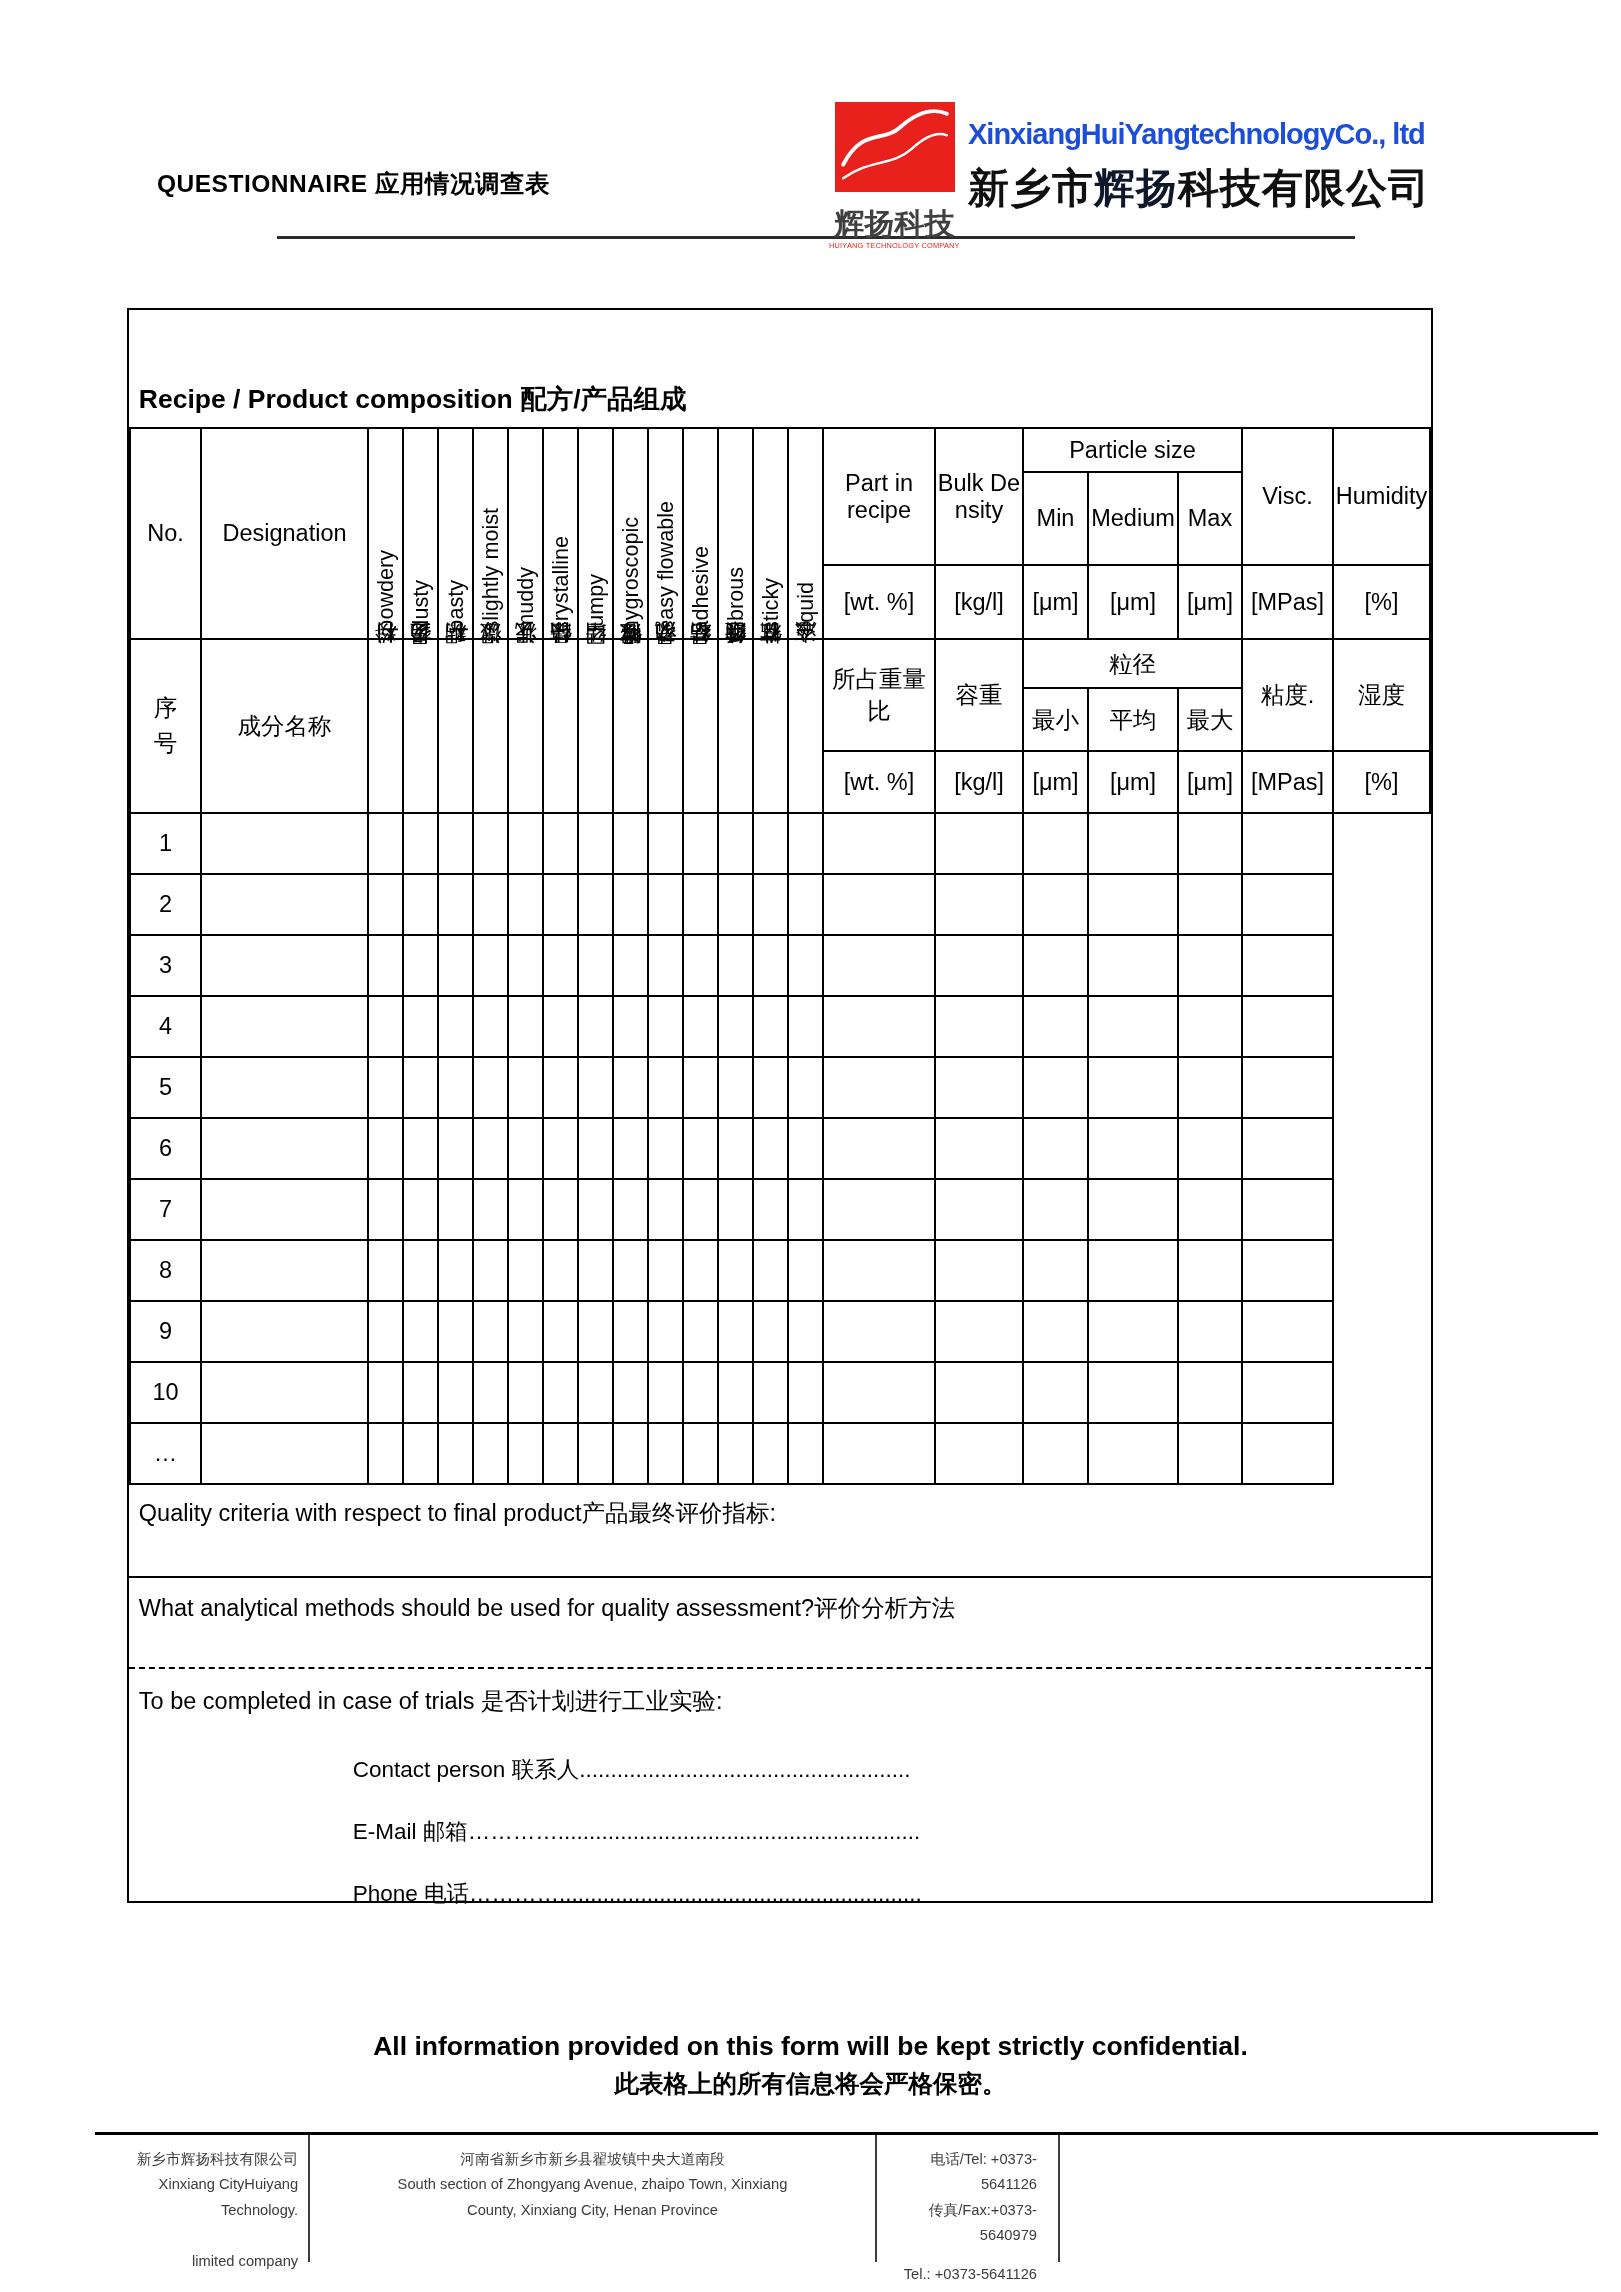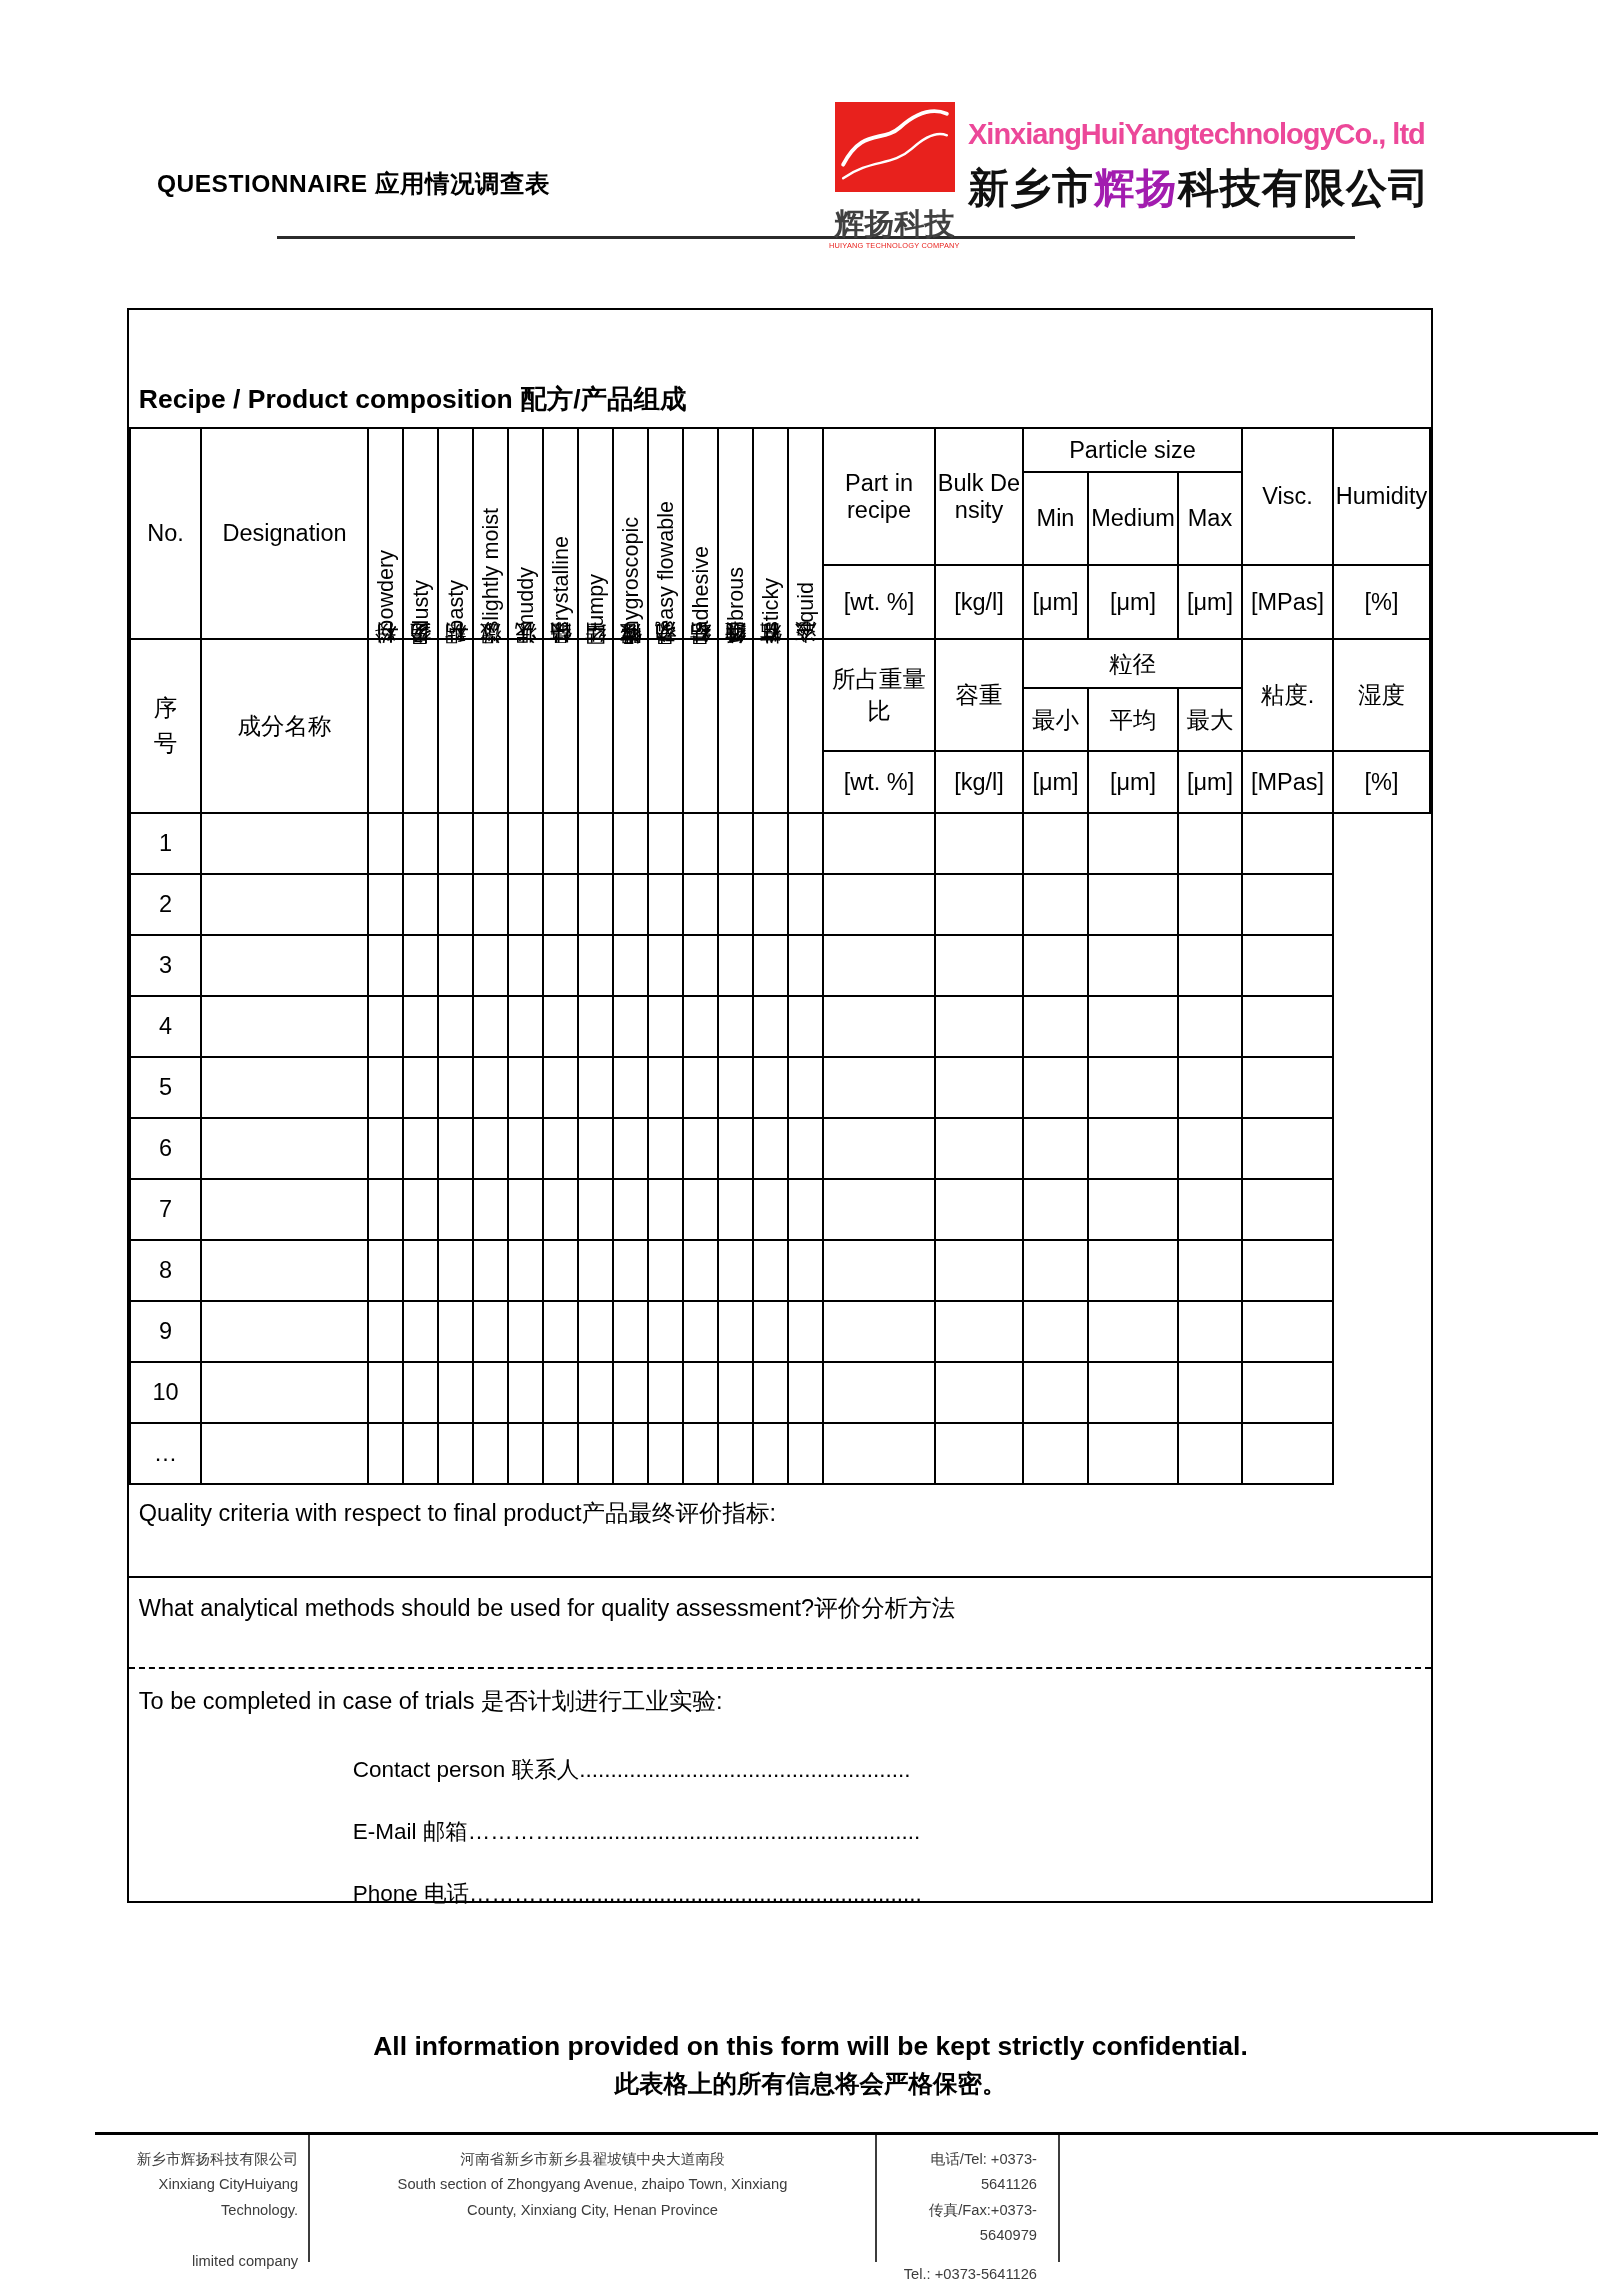--- a/index.html
+++ b/index.html
@@ -5,23 +5,23 @@
   html,body{margin:0;padding:0;background:#888;}
   .page{position:relative;width:1621px;height:2293px;background:#ffffff;overflow:hidden;
         font-family:"Liberation Sans","DejaVu Sans",sans-serif;color:#000;}
 
   
   .hdr-title{position:absolute;left:157px;top:167px;font-size:24.5px;font-weight:bold;letter-spacing:0.5px;}
   .hdr-rule{position:absolute;left:277px;top:236px;width:1078px;height:2.9px;background:#2b2b2b;}
   .logo-square{position:absolute;left:835px;top:102px;width:120px;height:90px;background:#e8211d;}
   .logo-cjk{position:absolute;left:831px;top:204px;width:127px;text-align:center;font-size:30px;font-weight:bold;color:#404040;}
   .logo-sub{position:absolute;left:829px;top:241px;width:137px;font-size:7.4px;color:#e8211d;white-space:nowrap;letter-spacing:0.2px;}
-  .co-en{position:absolute;left:968px;top:118px;font-size:29px;font-weight:bold;letter-spacing:-1px;color:#ec4899;}
+  .co-en{position:absolute;left:968px;top:118px;font-size:29px;font-weight:bold;letter-spacing:-1px;color:#1d4ed8;}
   .co-cn{position:absolute;left:968px;top:161px;font-size:41px;font-weight:bold;letter-spacing:1px;color:#101010;}
-  .co-cn .red{color:#a21caf;}
+  .co-cn .red{color:#0f172a;}
 
   
   .formbox{position:absolute;left:127px;top:308px;width:1306px;box-sizing:border-box;
            border:2px solid #000;border-bottom-width:2.9px;}
   .form-title{height:117px;box-sizing:border-box;display:flex;align-items:flex-end;
               padding:0 0 9.8px 9.8px;font-size:26.5px;font-weight:bold;}
   table.grid{width:100%;border-collapse:collapse;table-layout:fixed;}
   table.grid th,table.grid td{border:2px solid #000;font-weight:normal;font-size:23.5px;padding:0;}
   tr.r1{height:44px;} tr.r2{height:93px;} tr.r3{height:74px;}
   tr.r4{height:49px;} tr.r5{height:63px;} tr.r6{height:62px;}

